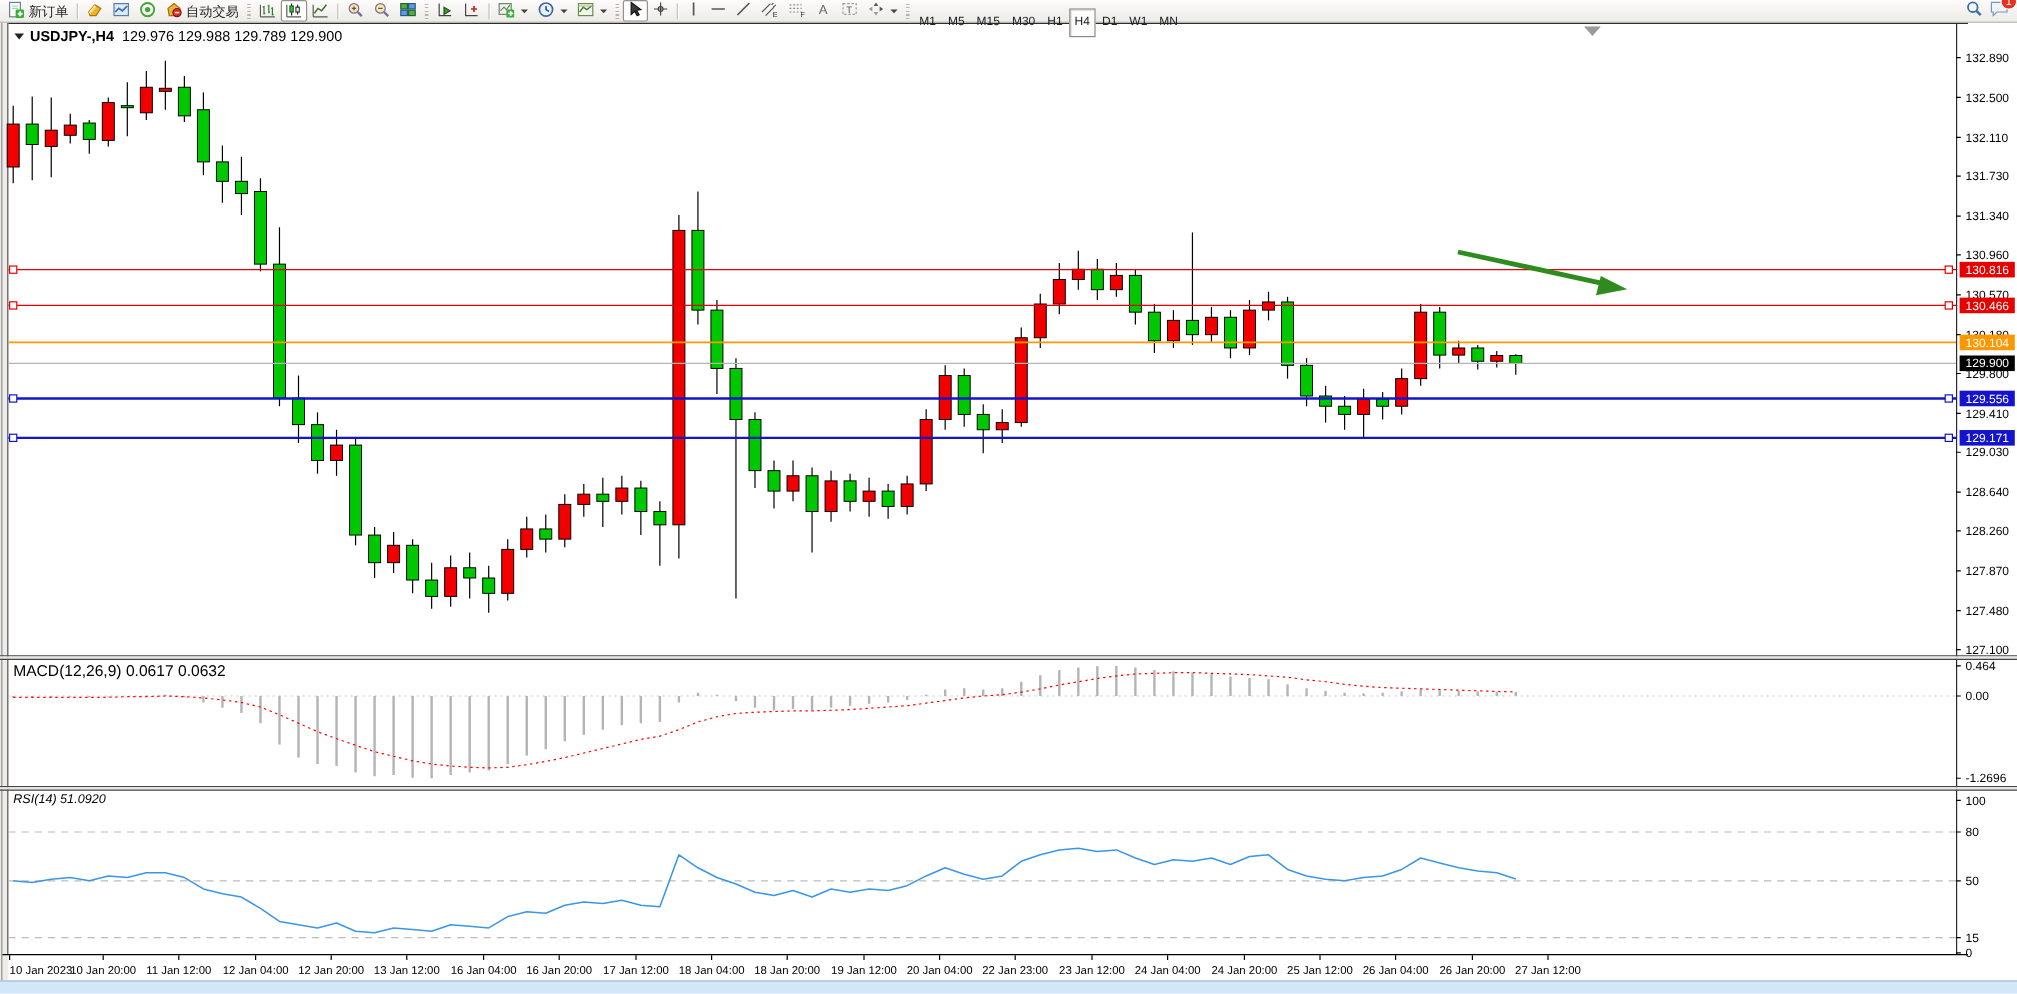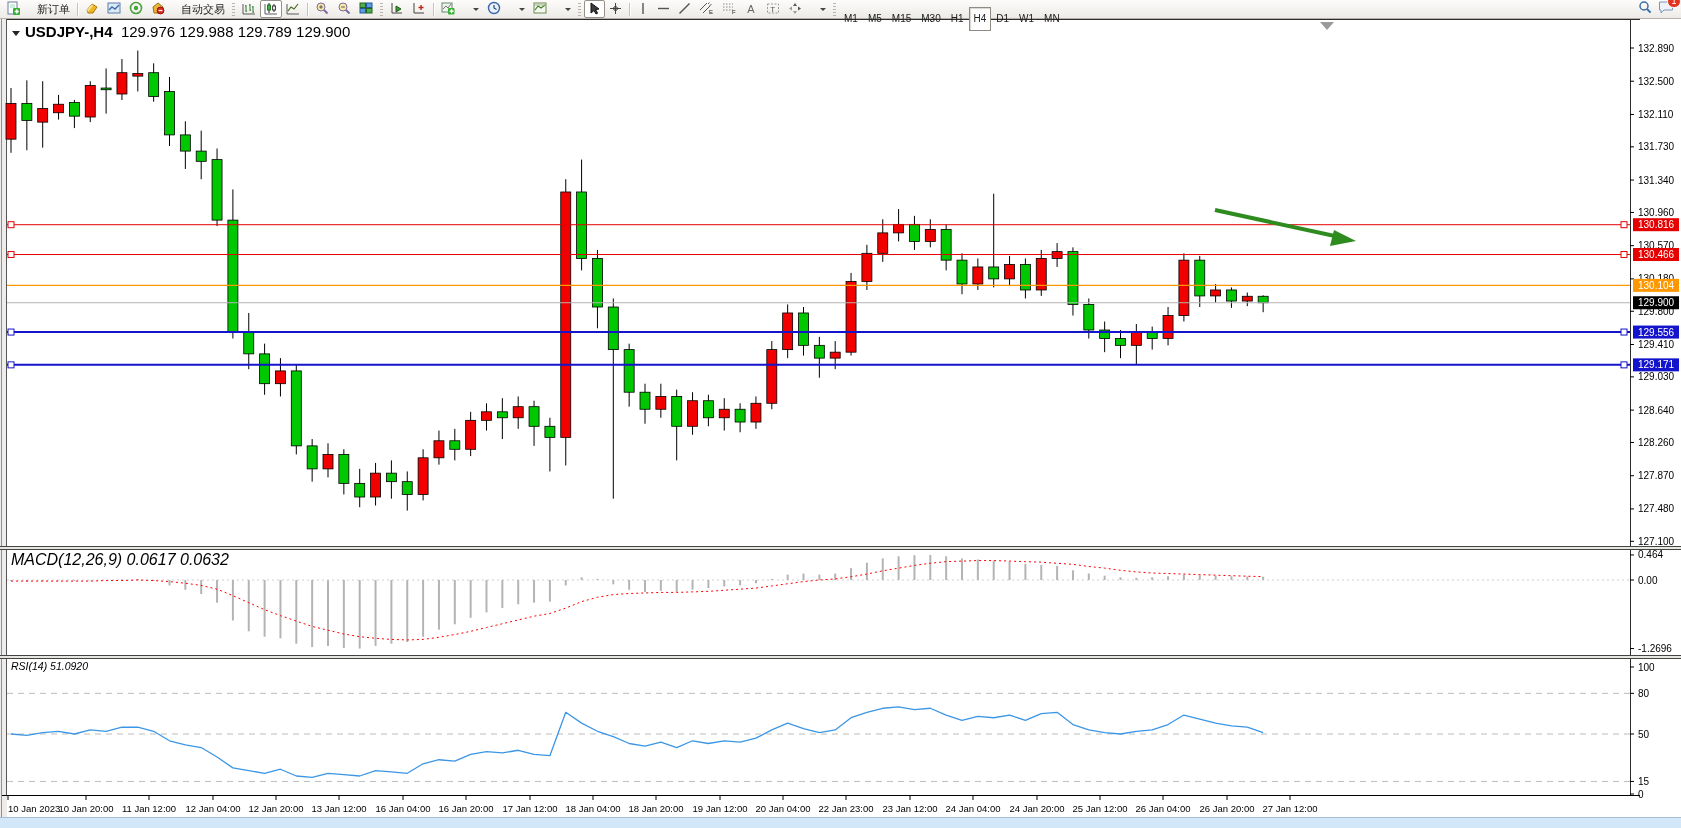--- a/index.html
+++ b/index.html
@@ -2,38 +2,38 @@
 <html><head>
 <meta charset="utf-8">
 <style>
   html,body{margin:0;padding:0;}
   body{width:1681px;height:828px;overflow:hidden;position:relative;
        font-family:"Liberation Sans",sans-serif;background:#fff;}
   
   #toolbar{position:absolute;top:0;left:0;right:0;height:18px;z-index:6;
     background:linear-gradient(#fdfcfb,#ecebe7);border-bottom:1px solid #b6b2aa;
     display:flex;align-items:center;padding:0 3px;}
-  .tbtn{height:16px;display:flex;align-items:center;gap:16px;padding:0 3px;
+  .tbtn{height:16px;display:flex;align-items:center;gap:3px;padding:0 3px;
     font-size:11px;color:#222;border:1px solid transparent;border-radius:2px;cursor:default;text-align:center;}
   .tbtn.pressed{background:#fff;border:1px solid #96918a;}
   .sep{width:1px;height:13px;background:#c6c2ba;margin:0 3px;box-shadow:1px 0 0 #fff;}
   .grip{width:3px;height:13px;margin:0 3px;
     background:repeating-linear-gradient(#b9b5ad 0 1px,transparent 1px 3px);}
   .caret{width:0;height:0;border-left:3px solid transparent;border-right:3px solid transparent;
     border-top:3px solid #444;margin-left:2px;}
   .tf{font-size:10px;height:14px;line-height:14px;padding:4px 4px;color:#222;border:1px solid transparent;margin-top:20px;}
   .tf.active{background:#fefefe;border:1px solid #8f8b84;box-shadow:inset 1px 1px 1px #d8d5cf;}
   #tb-right{margin-left:auto;display:flex;align-items:center;gap:6px;padding-right:4px;}
   .bubble{position:relative;}
   .badge{position:absolute;top:-5px;right:-7px;background:#e3321f;color:#fff;border:1px solid #fff;
     border-radius:8px;min-width:8px;height:11px;line-height:11px;font-size:9px;text-align:center;padding:0 2px;}
   
-  .pane-label{position:absolute;z-index:4;font-size:15px;color:#000;white-space:nowrap;}
+  .pane-label{position:absolute;z-index:4;font-size:12px;color:#000;white-space:nowrap;}
   #chart-title{top:23px;left:12px;}
-  #macd-label{top:551px;left:11px;font-size:16px;font-style:italic;}
+  #macd-label{top:551px;left:11px;font-size:13px;}
   #rsi-label{top:660px;left:11px;font-size:10.5px;font-style:italic;}
   .tri-down{display:inline-block;width:0;height:0;border-left:4px solid transparent;
     border-right:4px solid transparent;border-top:5px solid #222;margin-right:5px;vertical-align:1px;}
   #chart-svg{position:absolute;top:0;left:0;z-index:1;}
   #statusbar{position:absolute;left:0;right:0;bottom:0;height:10px;z-index:6;
     background:#d2e7f8;border-top:1px solid #a3bed4;}
   svg text{font-family:"Liberation Sans",sans-serif;}
 </style>
 </head>
 <body>

